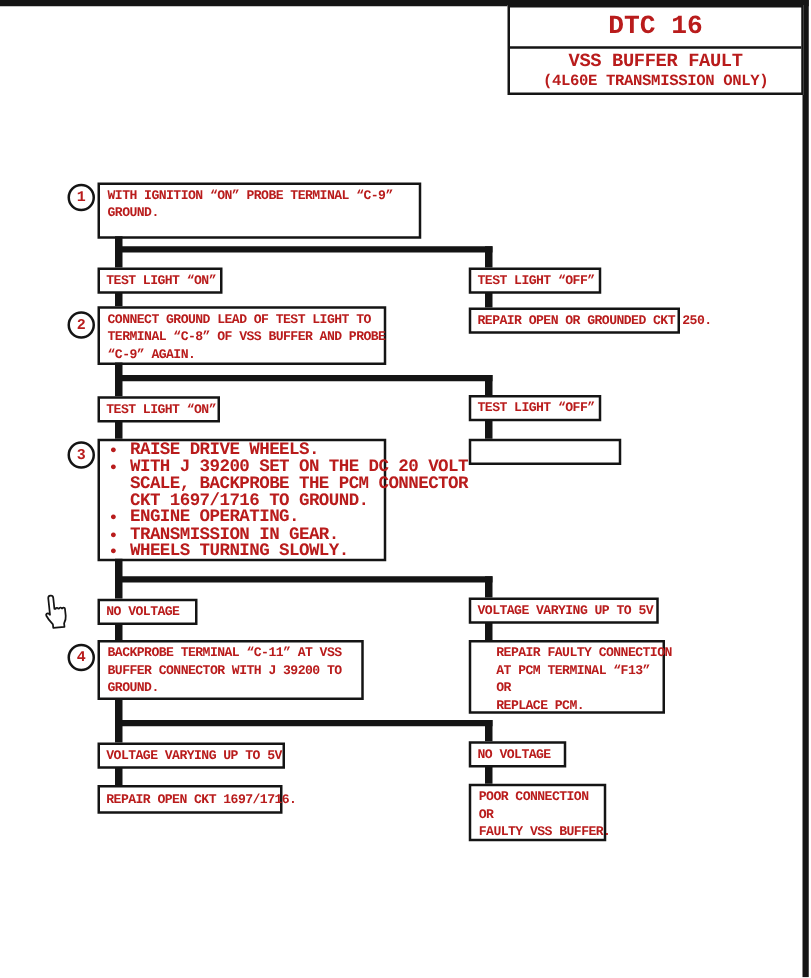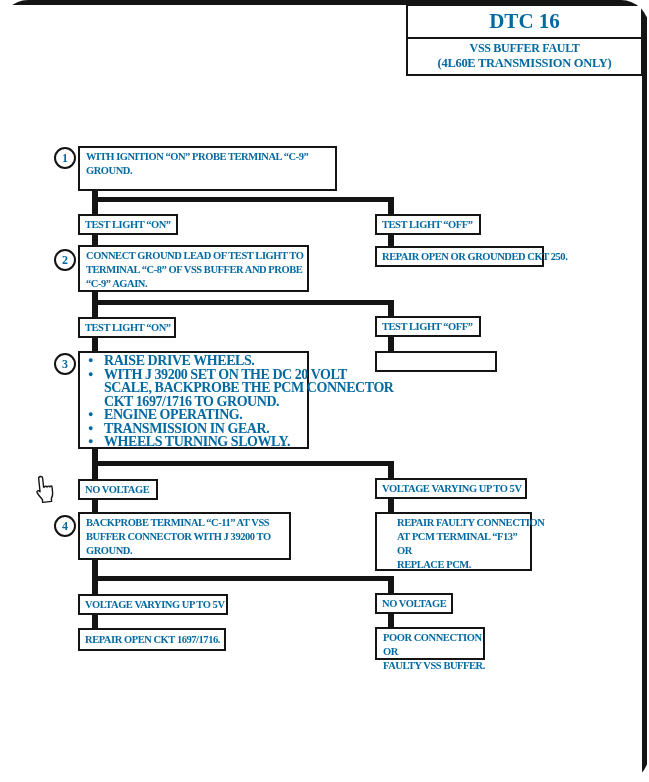--- a/index.html
+++ b/index.html
@@ -1,41 +1,40 @@
 <!DOCTYPE html>
 <html><head>
 <meta charset="utf-8">
 <style>
   html,body{margin:0;padding:0;background:#ffffff;}
   #page{
     position:relative;
     width:649px;height:782px;
     background:#ffffff;
-    font-family:Liberation Serif, serif;
-    color:#0369a1;
+    font-family:Liberation Mono, monospace;
+    color:#b91c1c;
     overflow:hidden;
-    border-radius:28px;
   }
   
   .bar{position:absolute;background:#141414;}
   
   #title-box{
     position:absolute;left:406px;top:4px;width:237px;height:72px;
     border:2px solid #141414;box-sizing:border-box;background:#fff;
   }
   #title-top{
     height:33px;border-bottom:2px solid #141414;box-sizing:border-box;
     display:flex;align-items:center;justify-content:center;
     font-size:21px;font-weight:bold;letter-spacing:0px;
   }
   #title-bottom{
     display:flex;flex-direction:column;align-items:center;justify-content:center;
     padding-top:2px;
   }
-  #title-fault{font-size:12px;font-weight:bold;letter-spacing:-0.3px;}
+  #title-fault{font-size:15px;font-weight:bold;letter-spacing:-0.3px;}
   #title-sub{font-size:12.5px;font-weight:bold;letter-spacing:-0.3px;}
   
   #note{
     position:absolute;left:88px;top:89px;width:280px;
     font-weight:bold;font-size:10.5px;line-height:15px;letter-spacing:-0.2px;
   }
   #note .note-label{font-size:13px;letter-spacing:0;}
   
   .fbox{
     position:absolute;background:#fff;border:2px solid #141414;
@@ -203,19 +202,19 @@
   <div class="fbox small" style="left:375px;top:593px;width:78px;height:21px;">
     <span>NO VOLTAGE</span>
   </div>
 
   <div class="bar" style="left:92px;top:614px;width:6px;height:15px;"></div>
   <div class="fbox small" style="left:78px;top:628px;width:148px;height:23px;">
     <span>REPAIR OPEN CKT 1697/1716.</span>
   </div>
 
   <div class="bar" style="left:388px;top:613px;width:6px;height:15px;"></div>
-  <div class="fbox" style="left:375px;top:627px;width:110px;height:33px;">
+  <div class="fbox" style="left:375px;top:627px;width:110px;height:46px;">
     <span class="ln">POOR CONNECTION</span>
     <span class="ln">OR</span>
     <span class="ln">FAULTY VSS BUFFER.</span>
   </div>
 
 </div>
 
 </body></html>

